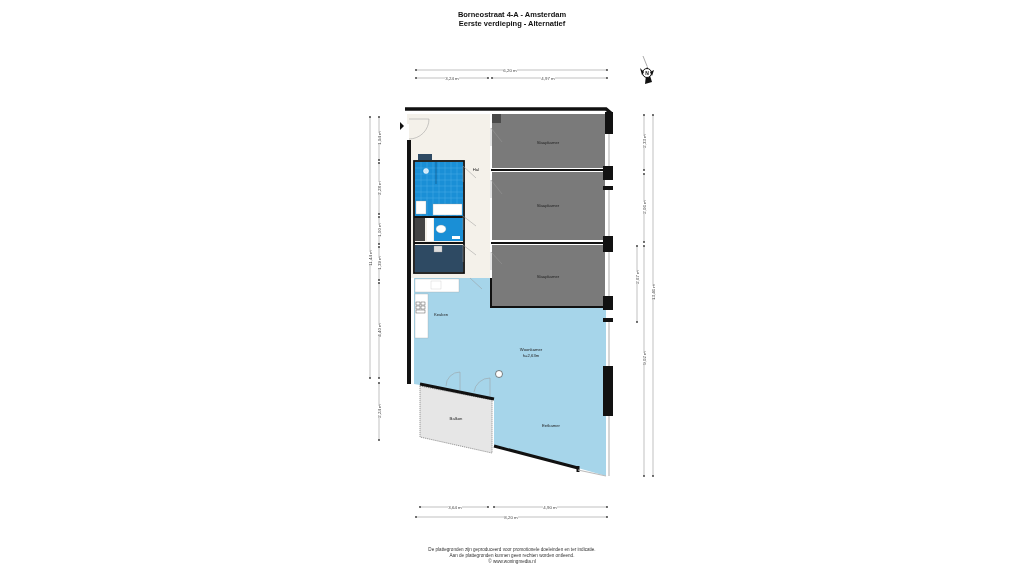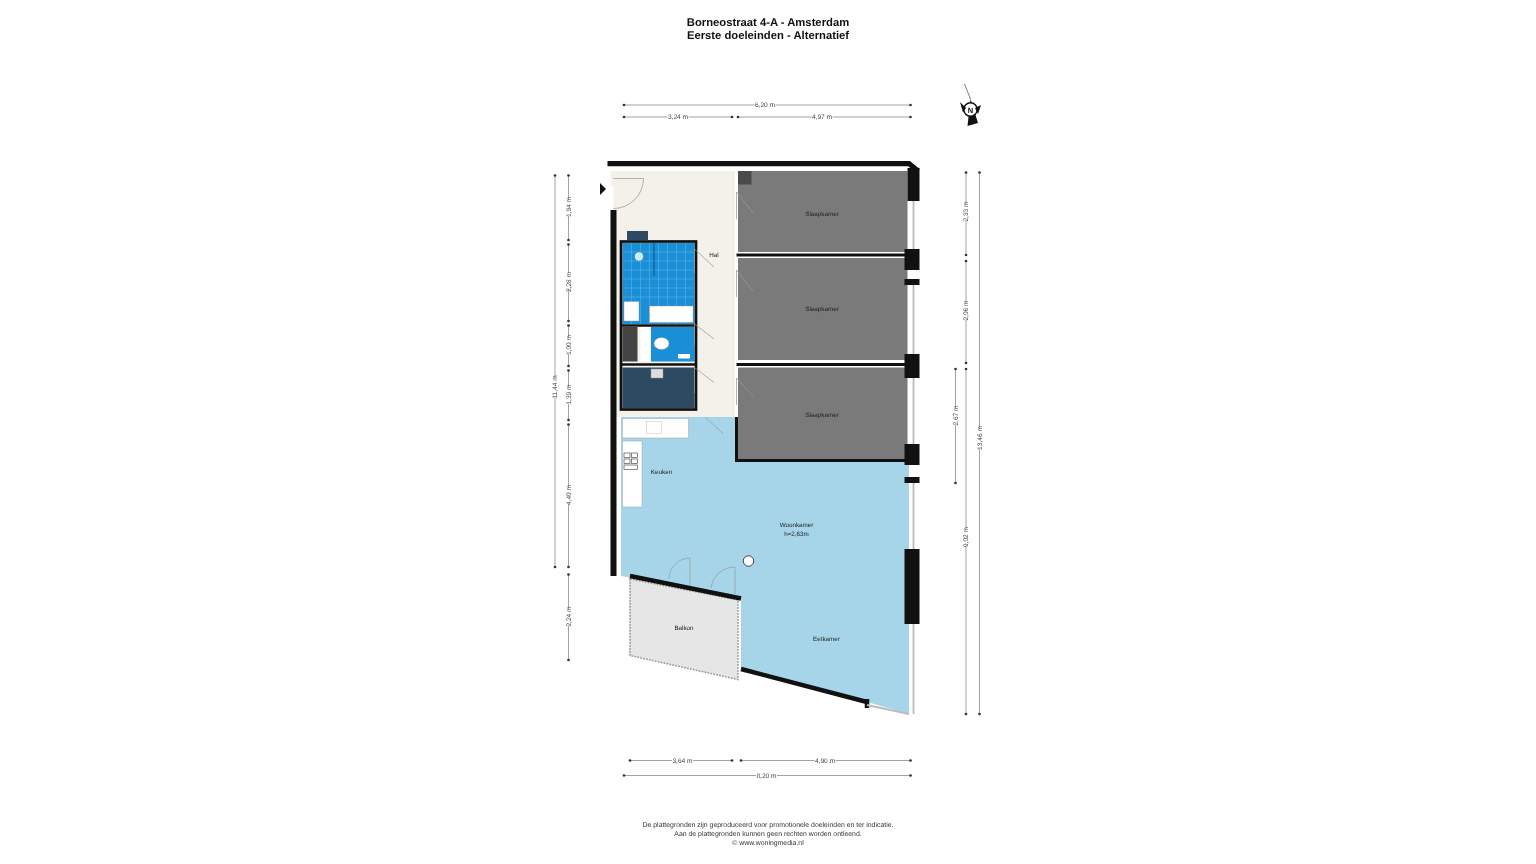--- a/index.html
+++ b/index.html
@@ -12,21 +12,21 @@
   .footer.f2 { top:553px; }
   .footer.f3 { top:559px; }
   svg.plan { position:absolute; left:0; top:0; width:1024px; height:576px; }
   .dimtxt { font-family:"Liberation Sans", sans-serif; font-size:4.4px; fill:#444; }
   .roomtxt { font-family:"Liberation Sans", sans-serif; font-size:4.2px; fill:#222; }
 </style>
 </head>
 <body>
 
 <div class="title t1">Borneostraat 4-A - Amsterdam</div>
-<div class="title t2">Eerste doeleinden - Alternatief</div>
+<div class="title t2">Eerste verdieping - Alternatief</div>
 
 <svg class="plan" viewBox="0 0 1024 576">
 
   <g stroke="#999" stroke-width="0.6">
     <line x1="416" y1="70" x2="607" y2="70"></line>
     <line x1="416" y1="78" x2="488" y2="78"></line>
     <line x1="492" y1="78" x2="607" y2="78"></line>
   </g>
   <g fill="#333">
     <circle cx="416" cy="70" r="0.9"></circle>

